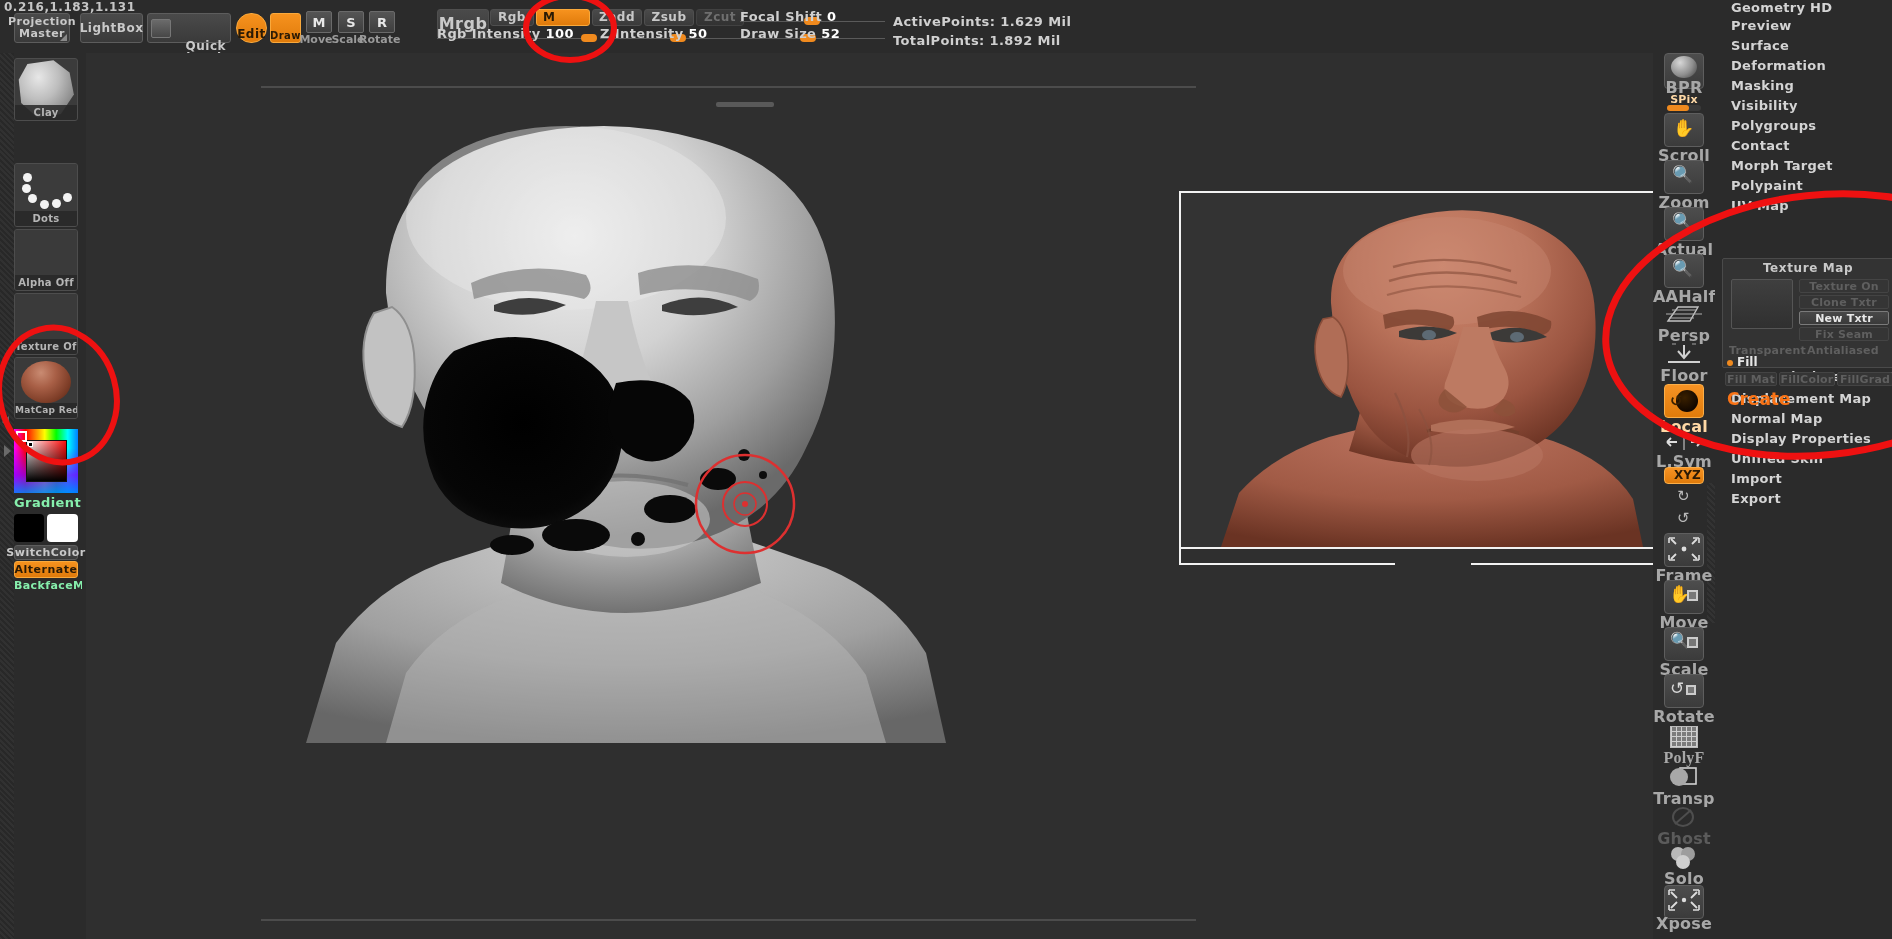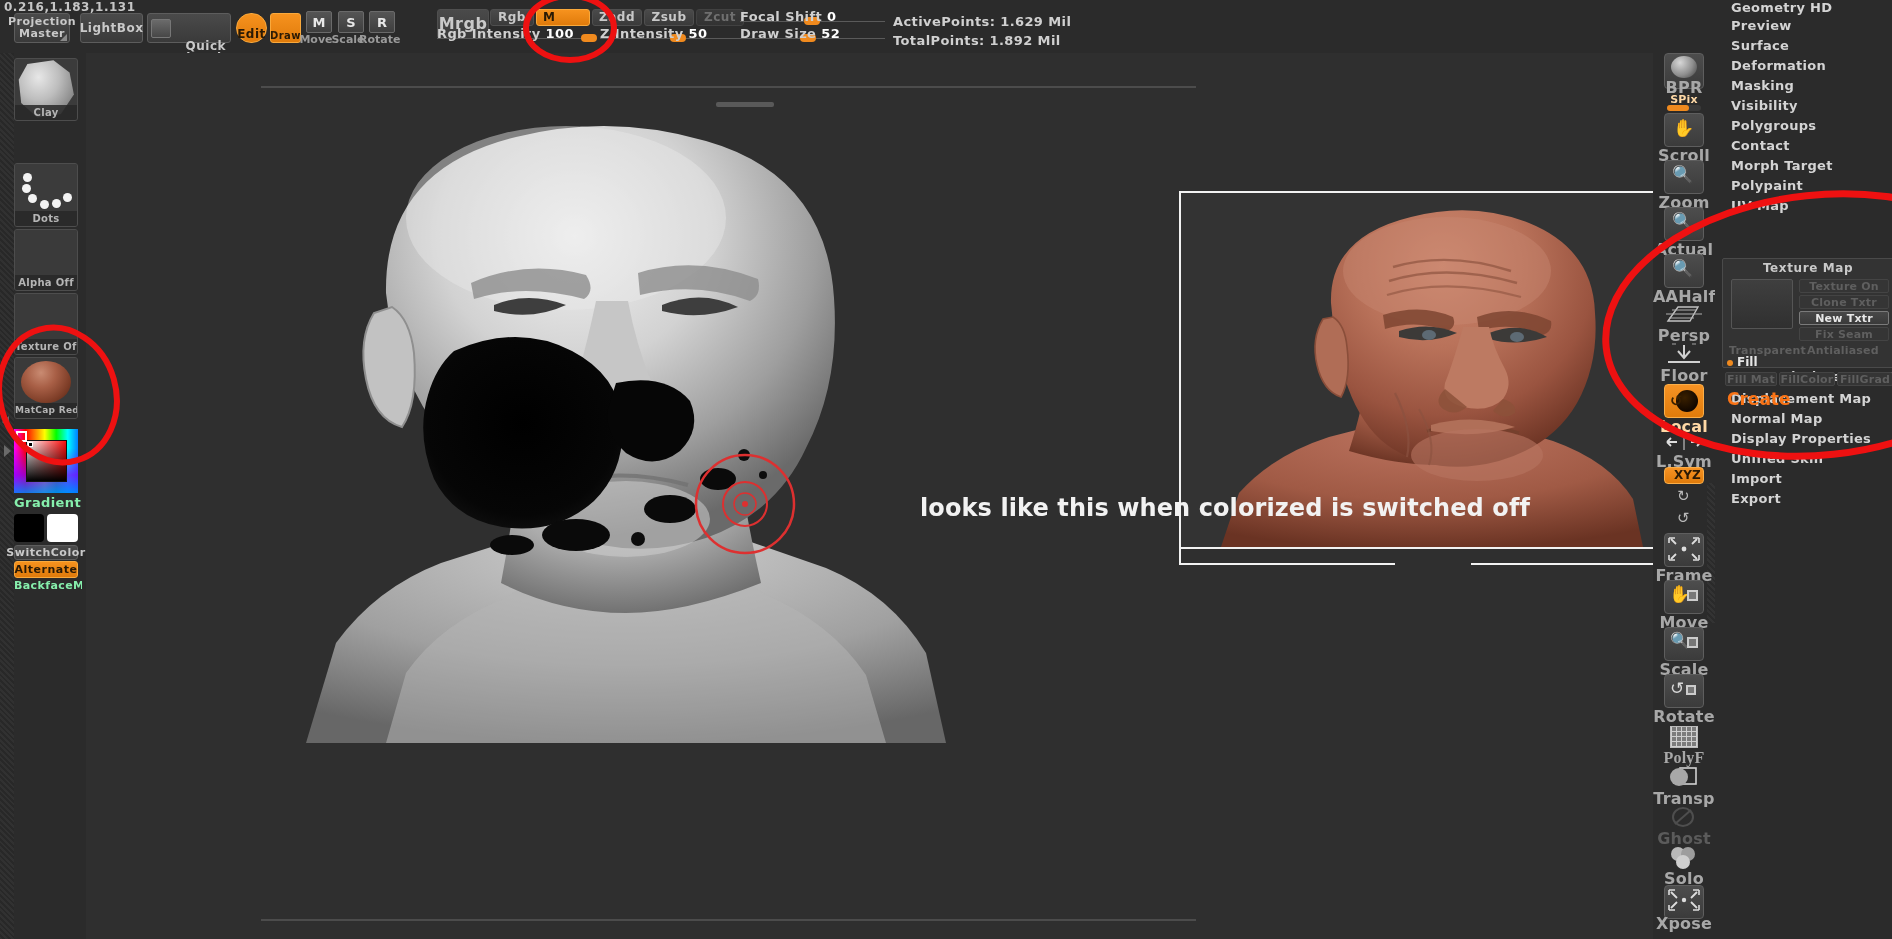--- a/index.html
+++ b/index.html
@@ -419,21 +419,20 @@
         <path d="M250 232 Q292 220 334 234 Q294 246 250 238 Z" fill="#b06f58"></path>
 
         <ellipse cx="296" cy="262" rx="66" ry="26" fill="#b87460" opacity=".6"></ellipse>
         <path d="M214 200 Q232 236 226 264" stroke="#8a5140" stroke-width="2.2" fill="none" opacity=".7"></path>
         <path d="M238 216 Q256 248 248 272" stroke="#8a5140" stroke-width="2" fill="none" opacity=".6"></path>
       </svg>
     </div>
     <div id="inset-foot-l"></div>
     <div id="inset-foot-r"></div>
 
-    <div id="caption" style="left:834px;top:441px;">looks like this when colorized is switched off</div>
   </div>
 
   <div id="rail">
     <div id="railgrip"></div>
 
     <div class="rail-btn" style="top:0px;height:36px;">
       <div style="position:absolute;left:6px;top:2px;width:26px;height:22px;border-radius:50%;
                   background:radial-gradient(circle at 35% 30%,#d7d7d7,#8f8f8f 55%,#3b3b3b 100%);"></div>
     </div>
     <div class="rail-cap" style="top:25px;">BPR</div>

